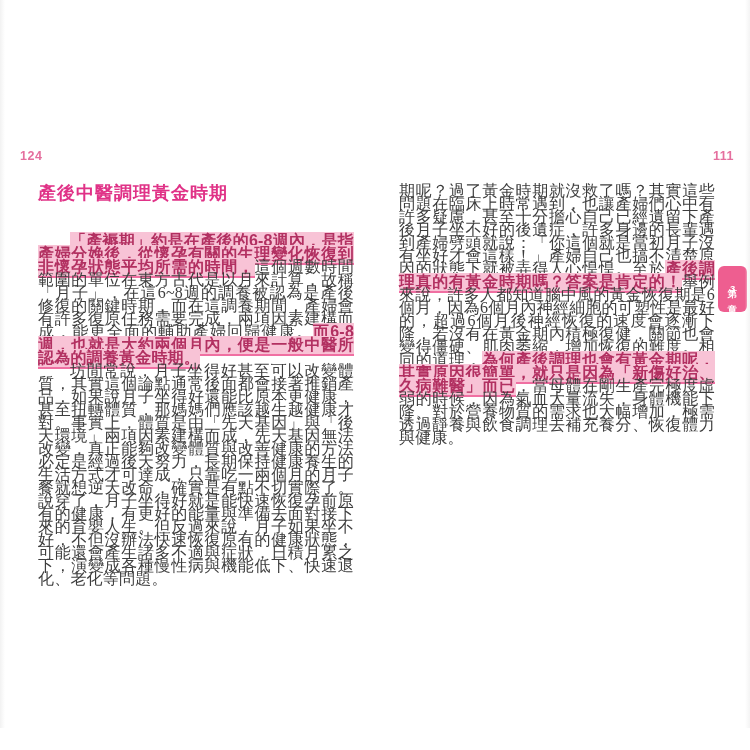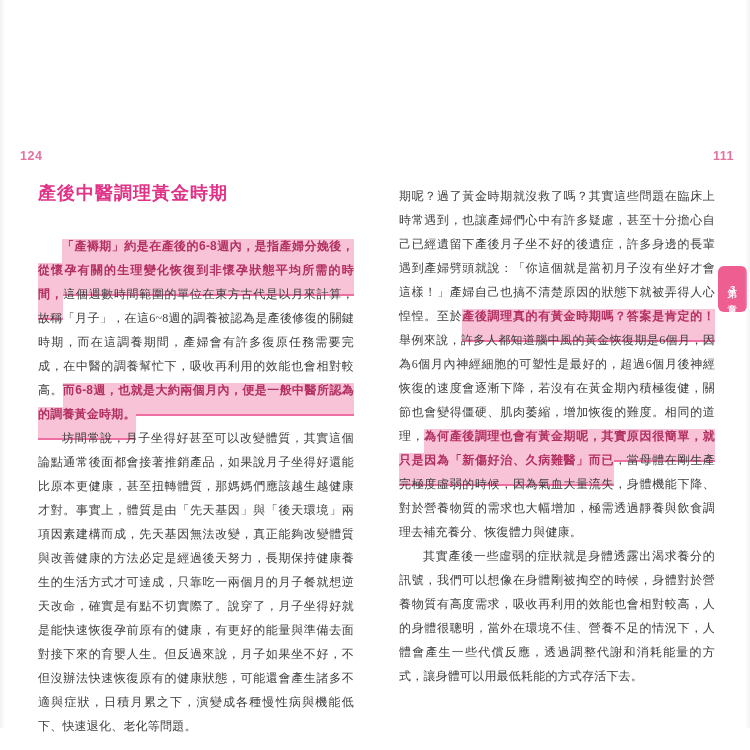--- a/index.html
+++ b/index.html
@@ -49,40 +49,40 @@
     font-weight: bold;
     font-size: 18px;
     letter-spacing: 1px;
     color: #e03287;
     white-space: nowrap;
   }
 
   .body-col {
     position: absolute;
     width: 316px;
-    font-size: 12px;
-    line-height: 24px;
+    font-size: 16px;
+    line-height: 13px;
     color: #3d3d3d;
     text-align: justify;
     text-justify: inter-character;
     letter-spacing: 0.2px;
   }
   .col-left  { left: 38px;  top: 234px; }
   .col-right { left: 399px; top: 184px; }
 
   .para { margin: 0; }
   .para.indent { text-indent: 2em; }
 
   .hl {
     font-family: "Liberation Sans", sans-serif;
     font-weight: bold;
     color: #b23061;
     background: #f8c3d6;
     border-bottom: 2px solid #f06fa2;
-    padding-bottom: 17px;
+    padding-bottom: 1px;
   }
 
   .chapter-tab {
     position: absolute;
     right: 3px;
     top: 266px;
     width: 29px;
     height: 46px;
     background: #ee5e90;
     border-radius: 6px;
@@ -103,29 +103,28 @@
 </style>
 </head>
 <body>
 
 <div class="spread">
 
   <div>
     <div class="pageno pn-left">124</div>
     <h1 class="title">產後中醫調理黃金時期</h1>
     <div class="body-col col-left">
-        <p class="para indent"><span class="hl">「產褥期」約是在產後的6-8週內，是指產婦分娩後，從懷孕有關的生理變化恢復到非懷孕狀態平均所需的時間，</span><span>這個週數時間範圍的單位在東方古代是以月來計算，故稱「月子」，在這6~8週的調養被認為是產後修復的關鍵時期，而在這調養期間，產婦會有許多復原任務需要完成，在中醫的調養幫忙下，吸收再利用的效能也會相對較高。</span><span class="hl">而6-8週，也就是大約兩個月內，便是一般中醫所認為的調養黃金時期。</span></p>
+        <p class="para indent"><span class="hl">「產褥期」約是在產後的6-8週內，是指產婦分娩後，從懷孕有關的生理變化恢復到非懷孕狀態平均所需的時間，</span><span>這個週數時間範圍的單位在東方古代是以月來計算，故稱「月子」，在這6~8週的調養被認為是產後修復的關鍵時期，而在這調養期間，產婦會有許多復原任務需要完成，兩項因素建構而成，能更全面的輔助產婦回歸健康。</span><span class="hl">而6-8週，也就是大約兩個月內，便是一般中醫所認為的調養黃金時期。</span></p>
         <p class="para indent"><span>坊間常說，月子坐得好甚至可以改變體質，其實這個論點通常後面都會接著推銷產品，如果說月子坐得好還能比原本更健康，甚至扭轉體質，那媽媽們應該越生越健康才對。事實上，體質是由「先天基因」與「後天環境」兩項因素建構而成，先天基因無法改變，真正能夠改變體質與改善健康的方法必定是經過後天努力，長期保持健康養生的生活方式才可達成，只靠吃一兩個月的月子餐就想逆天改命，確實是有點不切實際了。說穿了，月子坐得好就是能快速恢復孕前原有的健康，有更好的能量與準備去面對接下來的育嬰人生。但反過來說，月子如果坐不好，不但沒辦法快速恢復原有的健康狀態，可能還會產生諸多不適與症狀，日積月累之下，演變成各種慢性病與機能低下、快速退化、老化等問題。</span></p>
       </div>
   </div>
 
   <div>
     <div class="pageno pn-right">111</div>
     <div class="body-col col-right">
         <p class="para"><span>期呢？過了黃金時期就沒救了嗎？其實這些問題在臨床上時常遇到，也讓產婦們心中有許多疑慮，甚至十分擔心自己已經遺留下產後月子坐不好的後遺症，許多身邊的長輩遇到產婦劈頭就說：「你這個就是當初月子沒有坐好才會這樣！」產婦自己也搞不清楚原因的狀態下就被弄得人心惶惶。至於</span><span class="hl">產後調理真的有黃金時期嗎？答案是肯定的！</span><span>舉例來說，許多人都知道腦中風的黃金恢復期是6個月，因為6個月內神經細胞的可塑性是最好的，超過6個月後神經恢復的速度會逐漸下降，若沒有在黃金期內積極復健，關節也會變得僵硬、肌肉萎縮，增加恢復的難度。相同的道理，</span><span class="hl">為何產後調理也會有黃金期呢，其實原因很簡單，就只是因為「新傷好治、久病難醫」而已</span><span>，當母體在剛生產完極度虛弱的時候，因為氣血大量流失，身體機能下降、對於營養物質的需求也大幅增加，極需透過靜養與飲食調理去補充養分、恢復體力與健康。</span></p>
-        <p class="para indent"><span>其實產後一些虛弱的症狀就是身體透露出渴求養分的訊號，我們可以想像在身體剛被掏空的時候，身體對於營養物質有高度需求，吸收再利用的效能也會相對較高，人的身體很聰明，當外在環境不佳、營養不足的情況下，人體會產生一些代償反應，透過調整代謝和消耗能量的方式，讓身體可以用最低耗能的方式存活下去。</span></p>
       </div>
     <div class="chapter-tab">
       <span>第3章</span>
     </div>
   </div>
 
 </div>
 
 </body></html>

